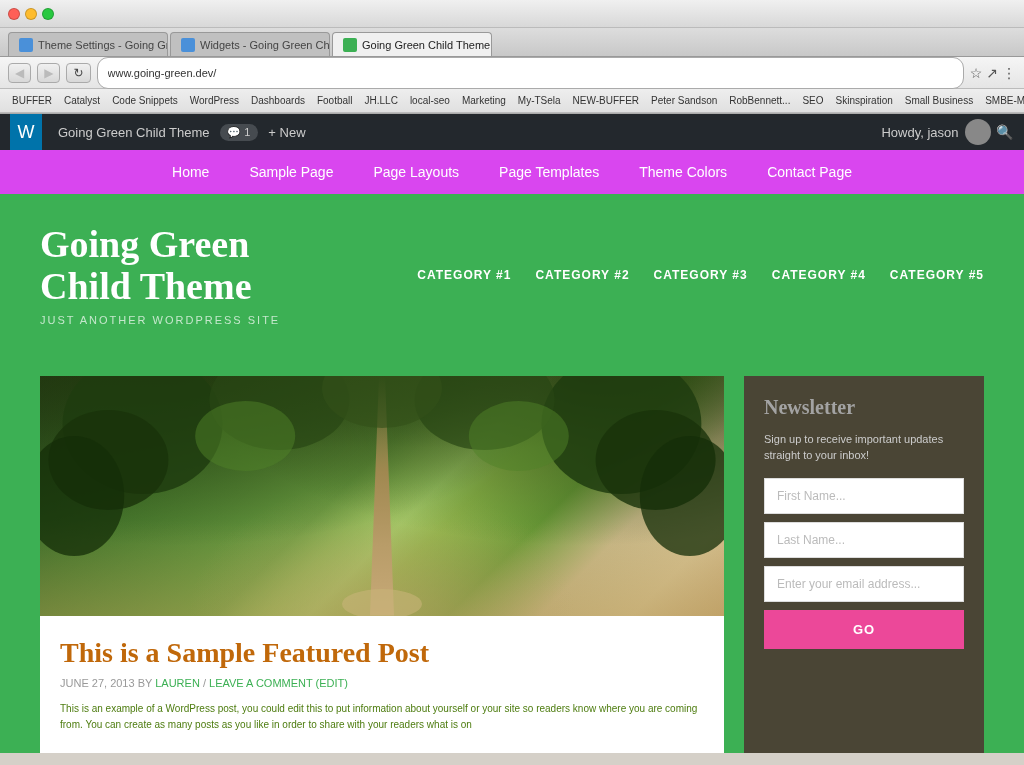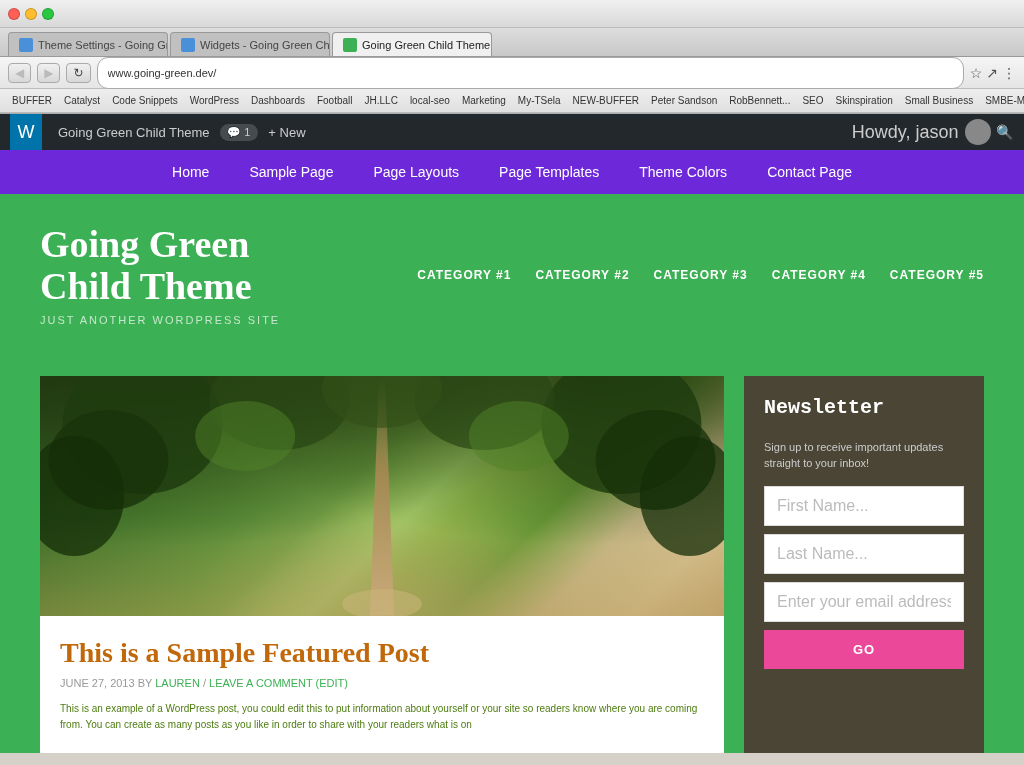--- a/index.html
+++ b/index.html
@@ -51,27 +51,27 @@
     
     .wp-admin-bar {
       background: #23282d; height: 36px; display: flex; align-items: center; padding: 0 10px; gap: 0;
     }
     .wp-logo { background: #0073aa; width: 32px; height: 36px; display: flex; align-items: center; justify-content: center; margin-right: 6px; }
     .wp-logo-inner { color: white; font-size: 18px; }
     .wp-site-name { color: #ccc; font-size: 13px; cursor: pointer; padding: 0 10px; }
     .wp-bubble { background: #464b50; border-radius: 10px; padding: 2px 8px; color: #ccc; font-size: 11px; cursor: pointer; display: flex; align-items: center; gap: 3px; }
     .wp-new { color: #ccc; font-size: 13px; padding: 0 10px; cursor: pointer; display: flex; align-items: center; gap: 3px; }
     .wp-admin-right { margin-left: auto; display: flex; align-items: center; gap: 6px; }
-    .wp-howdy { color: #ccc; font-size: 18px; cursor: pointer; display: flex; align-items: center; gap: 6px; }
+    .wp-howdy { color: #ccc; font-size: 13px; cursor: pointer; display: flex; align-items: center; gap: 6px; }
     .wp-avatar { width: 26px; height: 26px; border-radius: 50%; background: #888; }
     .wp-search-icon { color: #ccc; font-size: 14px; cursor: pointer; }
 
     
     .site-nav {
-      background: #6d28d9; padding: 0; display: flex; align-items: center; justify-content: center;
+      background: #d946ef; padding: 0; display: flex; align-items: center; justify-content: center;
     }
     .site-nav ul { display: flex; list-style: none; gap: 0; }
     .site-nav ul li a { color: #fff; text-decoration: none; font-size: 14px; padding: 14px 20px; display: block; }
 
     
     .site-header {
       background: #3cb054; padding: 30px 40px; display: flex; align-items: center;
     }
     .site-title-area { flex: 1; }
     .site-title {
@@ -117,25 +117,25 @@
     .post-content { padding: 20px; background: white; }
     .post-title { color: #c0680a; font-family: Georgia, serif; font-size: 28px; line-height: 1.2; margin-bottom: 8px; }
     .post-meta { color: #999; font-size: 11px; margin-bottom: 12px; }
     .post-meta a { color: #3cb054; text-decoration: none; }
     .post-excerpt { color: #4d7c0f; font-size: 10px; line-height: 1.6; }
 
     
     .sidebar {
       width: 240px; background: #4a4535; padding: 20px; flex-shrink: 0;
     }
-    .newsletter-title { color: #ffffff; font-family: Liberation Mono, monospace; font-size: 20px; margin-bottom: 20px; }
+    .newsletter-title { color: #a3a3a3; font-family: Liberation Serif, serif; font-size: 20px; margin-bottom: 12px; }
     .newsletter-desc { color: #ccc; font-size: 11px; line-height: 1.5; margin-bottom: 14px; }
     .newsletter-input {
       width: 100%; padding: 10px 12px; border: 1px solid #ddd; background: white;
-      font-size: 16px; color: #aaa; margin-bottom: 8px; display: block;
+      font-size: 12px; color: #aaa; margin-bottom: 8px; display: block;
     }
     .newsletter-input::placeholder { color: #bbb; }
     .newsletter-btn {
       width: 100%; background: #ec4899; color: white; border: none; padding: 12px;
       font-size: 13px; letter-spacing: 1px; cursor: pointer; font-weight: bold;
       text-transform: uppercase;
     }
 
     
     .page-wrapper { background: #d5d0c8; }

